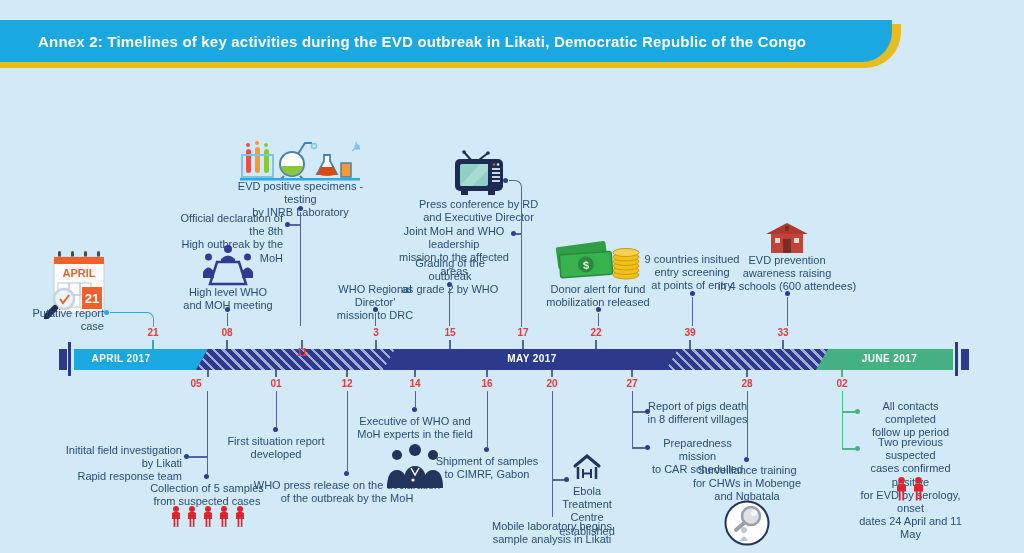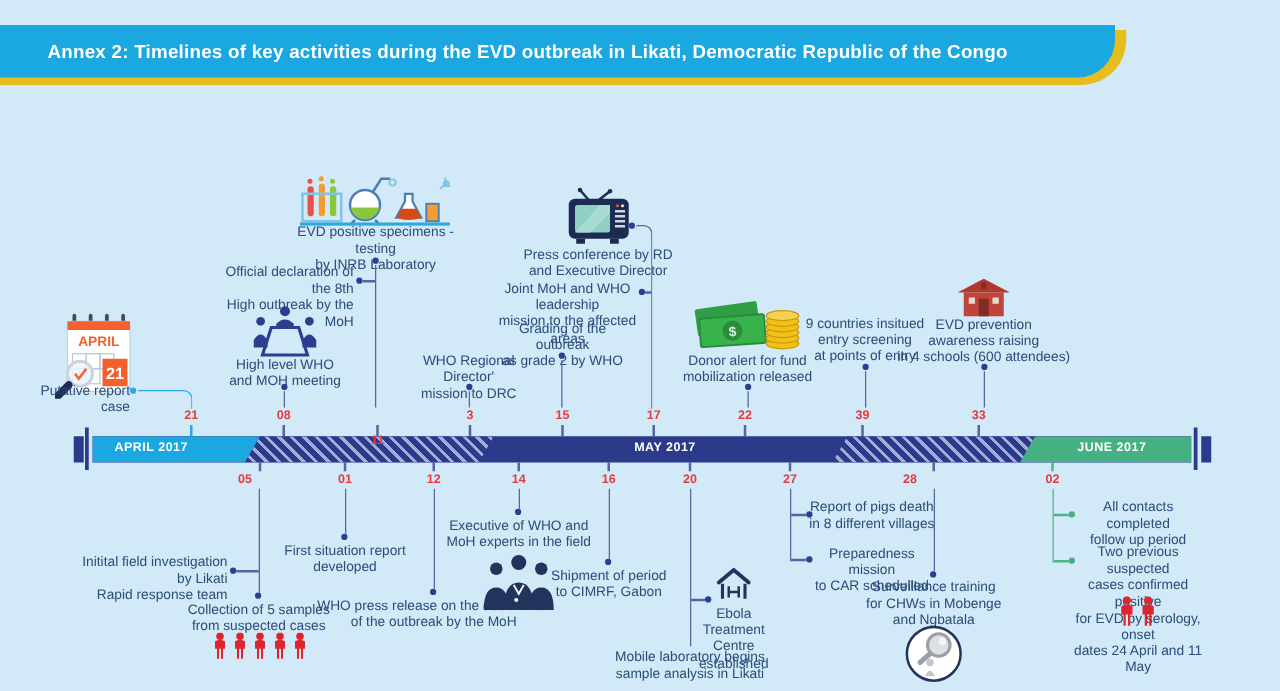--- a/index.html
+++ b/index.html
@@ -83,21 +83,21 @@
 <div class="abs dt" style="left:347px;top:378px;">12</div>
 <div class="abs tick" style="left:414px;top:370px;height:7px;"></div>
 <div class="abs dt" style="left:415px;top:378px;">14</div>
 <div class="abs tick" style="left:486px;top:370px;height:7px;"></div>
 <div class="abs dt" style="left:487px;top:378px;">16</div>
 <div class="abs tick" style="left:551px;top:370px;height:7px;"></div>
 <div class="abs dt" style="left:552px;top:378px;">20</div>
 <div class="abs tick" style="left:631px;top:370px;height:7px;"></div>
 <div class="abs dt" style="left:632px;top:378px;">27</div>
 <div class="abs tick" style="left:746px;top:370px;height:7px;"></div>
-<div class="abs dt" style="left:728px;top:378px;">28</div>
+<div class="abs dt" style="left:747px;top:378px;">28</div>
 <div class="abs tick gr" style="left:841px;top:370px;height:7px;"></div>
 <div class="abs dt" style="left:842px;top:378px;">02</div>
 
 <div class="abs" style="left:44px;top:247px;width:66px;height:72px;">
   <svg width="66" height="72" viewBox="0 0 66 72">
     <rect x="14" y="4" width="3" height="10" rx="1.5" fill="#4a4a4a"></rect>
       <rect x="27" y="4" width="3" height="10" rx="1.5" fill="#4a4a4a"></rect>
       <rect x="40" y="4" width="3" height="10" rx="1.5" fill="#4a4a4a"></rect>
       <rect x="53" y="4" width="3" height="10" rx="1.5" fill="#4a4a4a"></rect>
     <rect x="10" y="10" width="50" height="56" rx="3" fill="#ffffff" stroke="#c5d0e0"></rect>
@@ -316,21 +316,21 @@
       <circle cx="32" cy="8" r="6"></circle>
         <path d="M20 46 q0 -22 12 -22 q12 0 12 22 z"></path>
     </g>
     <path d="M28 26 l4 7 l4 -7" stroke="#ffffff" stroke-width="1.5" fill="none"></path>
     <circle cx="30" cy="38" r="1.6" fill="#ffffff"></circle>
   </svg>
 </div>
 
 <div class="abs vl" style="left:486.5px;top:391px;height:56px;"></div>
 <div class="abs dot" style="left:484px;top:447px;"></div>
-<div class="abs ev" style="left:432px;top:455px;width:110px;">Shipment of period
+<div class="abs ev" style="left:432px;top:455px;width:110px;">Shipment of samples
 to CIMRF, Gabon</div>
 
 <div class="abs vl" style="left:551.5px;top:391px;height:126px;"></div>
 <div class="abs hl" style="left:553px;top:479px;width:11px;"></div>
 <div class="abs dot" style="left:564px;top:477px;"></div>
 <div class="abs" style="left:571px;top:454px;width:32px;height:26px;">
   <svg width="32" height="26" viewBox="0 0 32 26">
     <path d="M4 12 L16 2 L28 12" stroke="#22335c" stroke-width="3" fill="none" stroke-linecap="round"></path>
     <path d="M7 13 v12 M25 13 v12" stroke="#22335c" stroke-width="2.5"></path>
     <path d="M12 15 v9 M20 15 v9 M12 19.5 h8" stroke="#22335c" stroke-width="2"></path>

